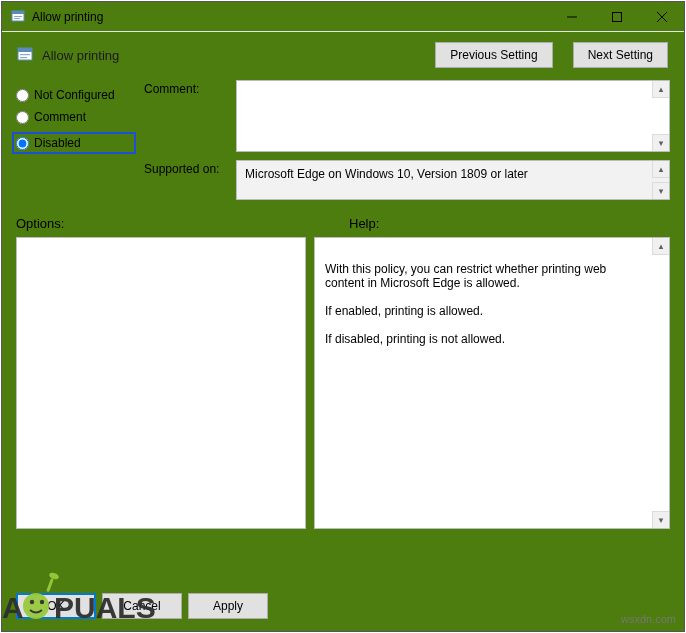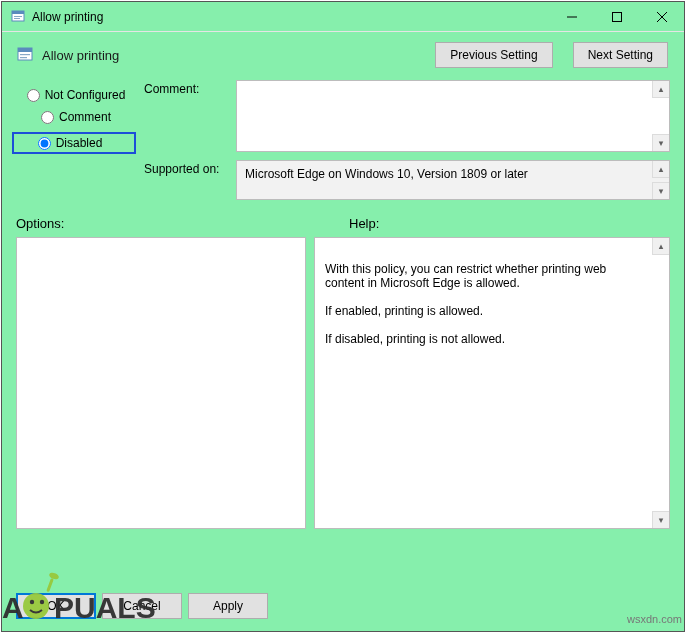--- a/index.html
+++ b/index.html
@@ -12,21 +12,21 @@
       width: 686px;
       height: 633px;
       position: relative;
       overflow: hidden;
     }
     .window {
       border: 1px solid #555;
       width: 684px;
       height: 631px;
       margin: 1px;
-      background: #86efac;
+      background: #4d7c0f;
       display: flex;
       flex-direction: column;
     }
     .titlebar {
       height: 30px;
       display: flex;
       align-items: center;
       padding-left: 8px;
       border-bottom: 1px solid #e5e5e5;
     }
@@ -84,21 +84,20 @@
       display: flex;
       padding: 12px 14px 4px 14px;
     }
     .radio-col { width: 120px; padding-top: 8px; }
     .radio-row {
       display: flex;
       align-items: center;
       margin-bottom: 8px;
       font-size: 12px;
       color: #000;
-      justify-content: center;
     }
     .radio-row input { margin: 0 5px 0 0; }
     .highlight {
       border: 2px solid #1d4ed8;
       padding: 2px 10px 2px 2px;
       margin-left: -4px;
       margin-bottom: 4px;
     }
     .fields-col { flex: 1; }
     .field-row {
@@ -168,21 +167,21 @@
     }
     .watermark-logo {
       position: absolute;
       left: -4px;
       bottom: -6px;
       pointer-events: none;
       opacity: 0.95;
     }
     .watermark-text {
       position: absolute;
-      right: 4px;
+      right: 10px;
       bottom: 8px;
       font-size: 11px;
       color: #777;
       pointer-events: none;
     }
   </style>
 </head>
 <body>
 
 <div class="window">

